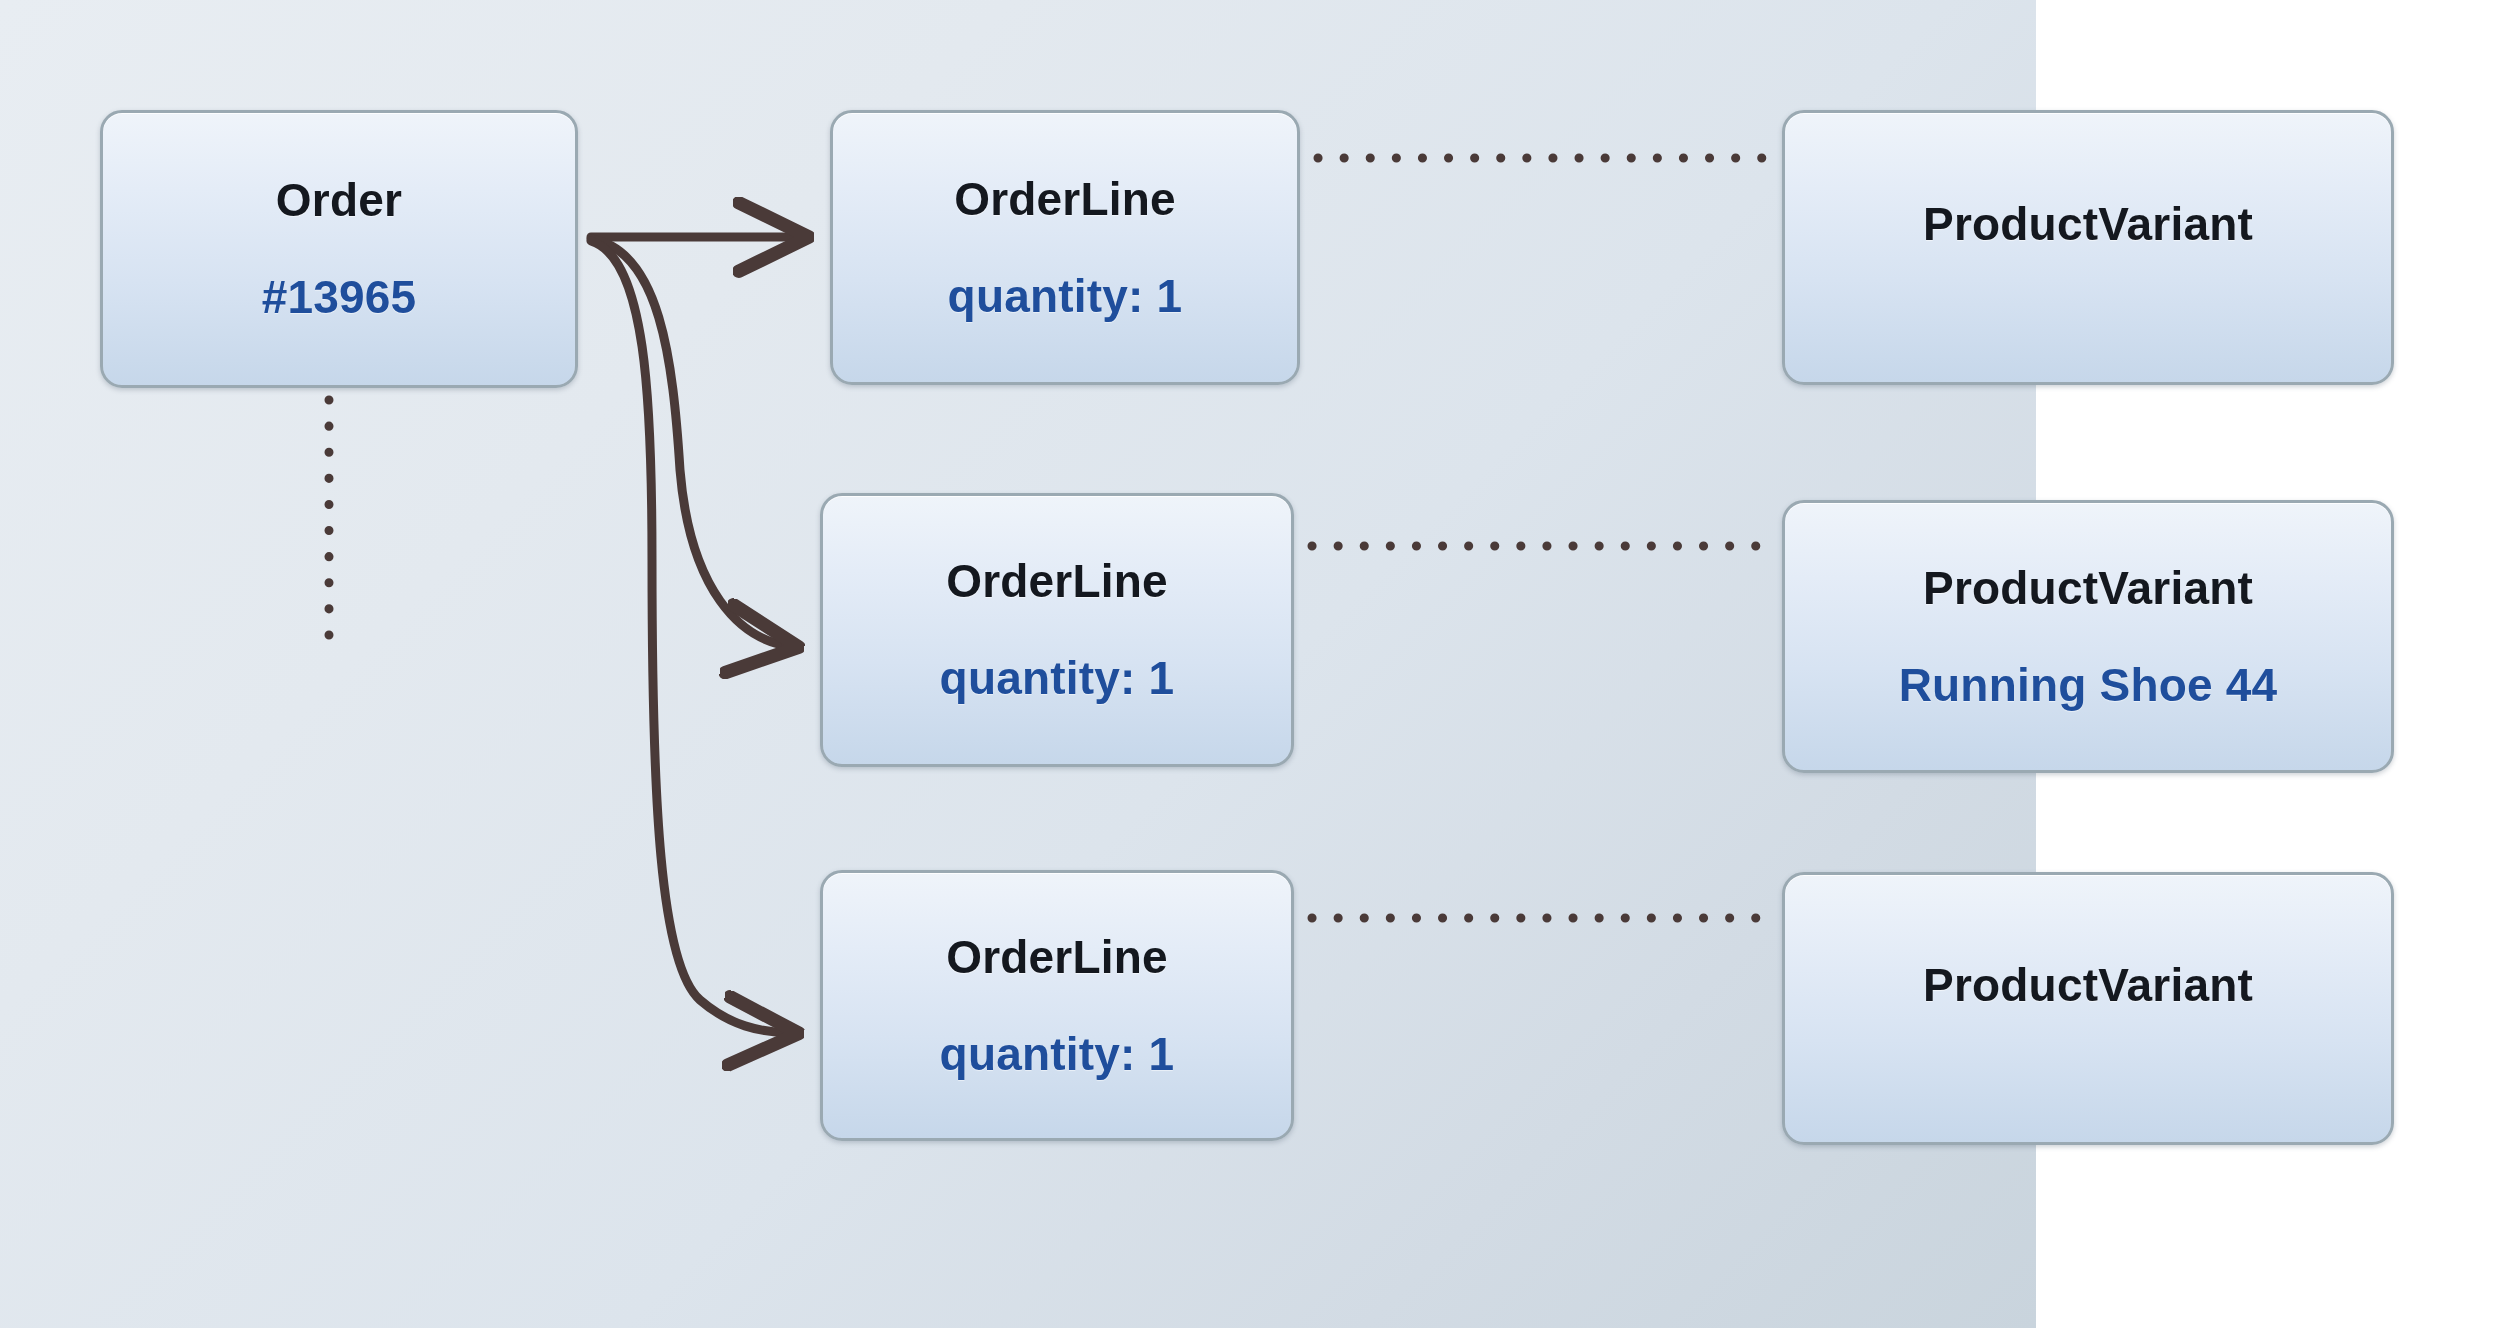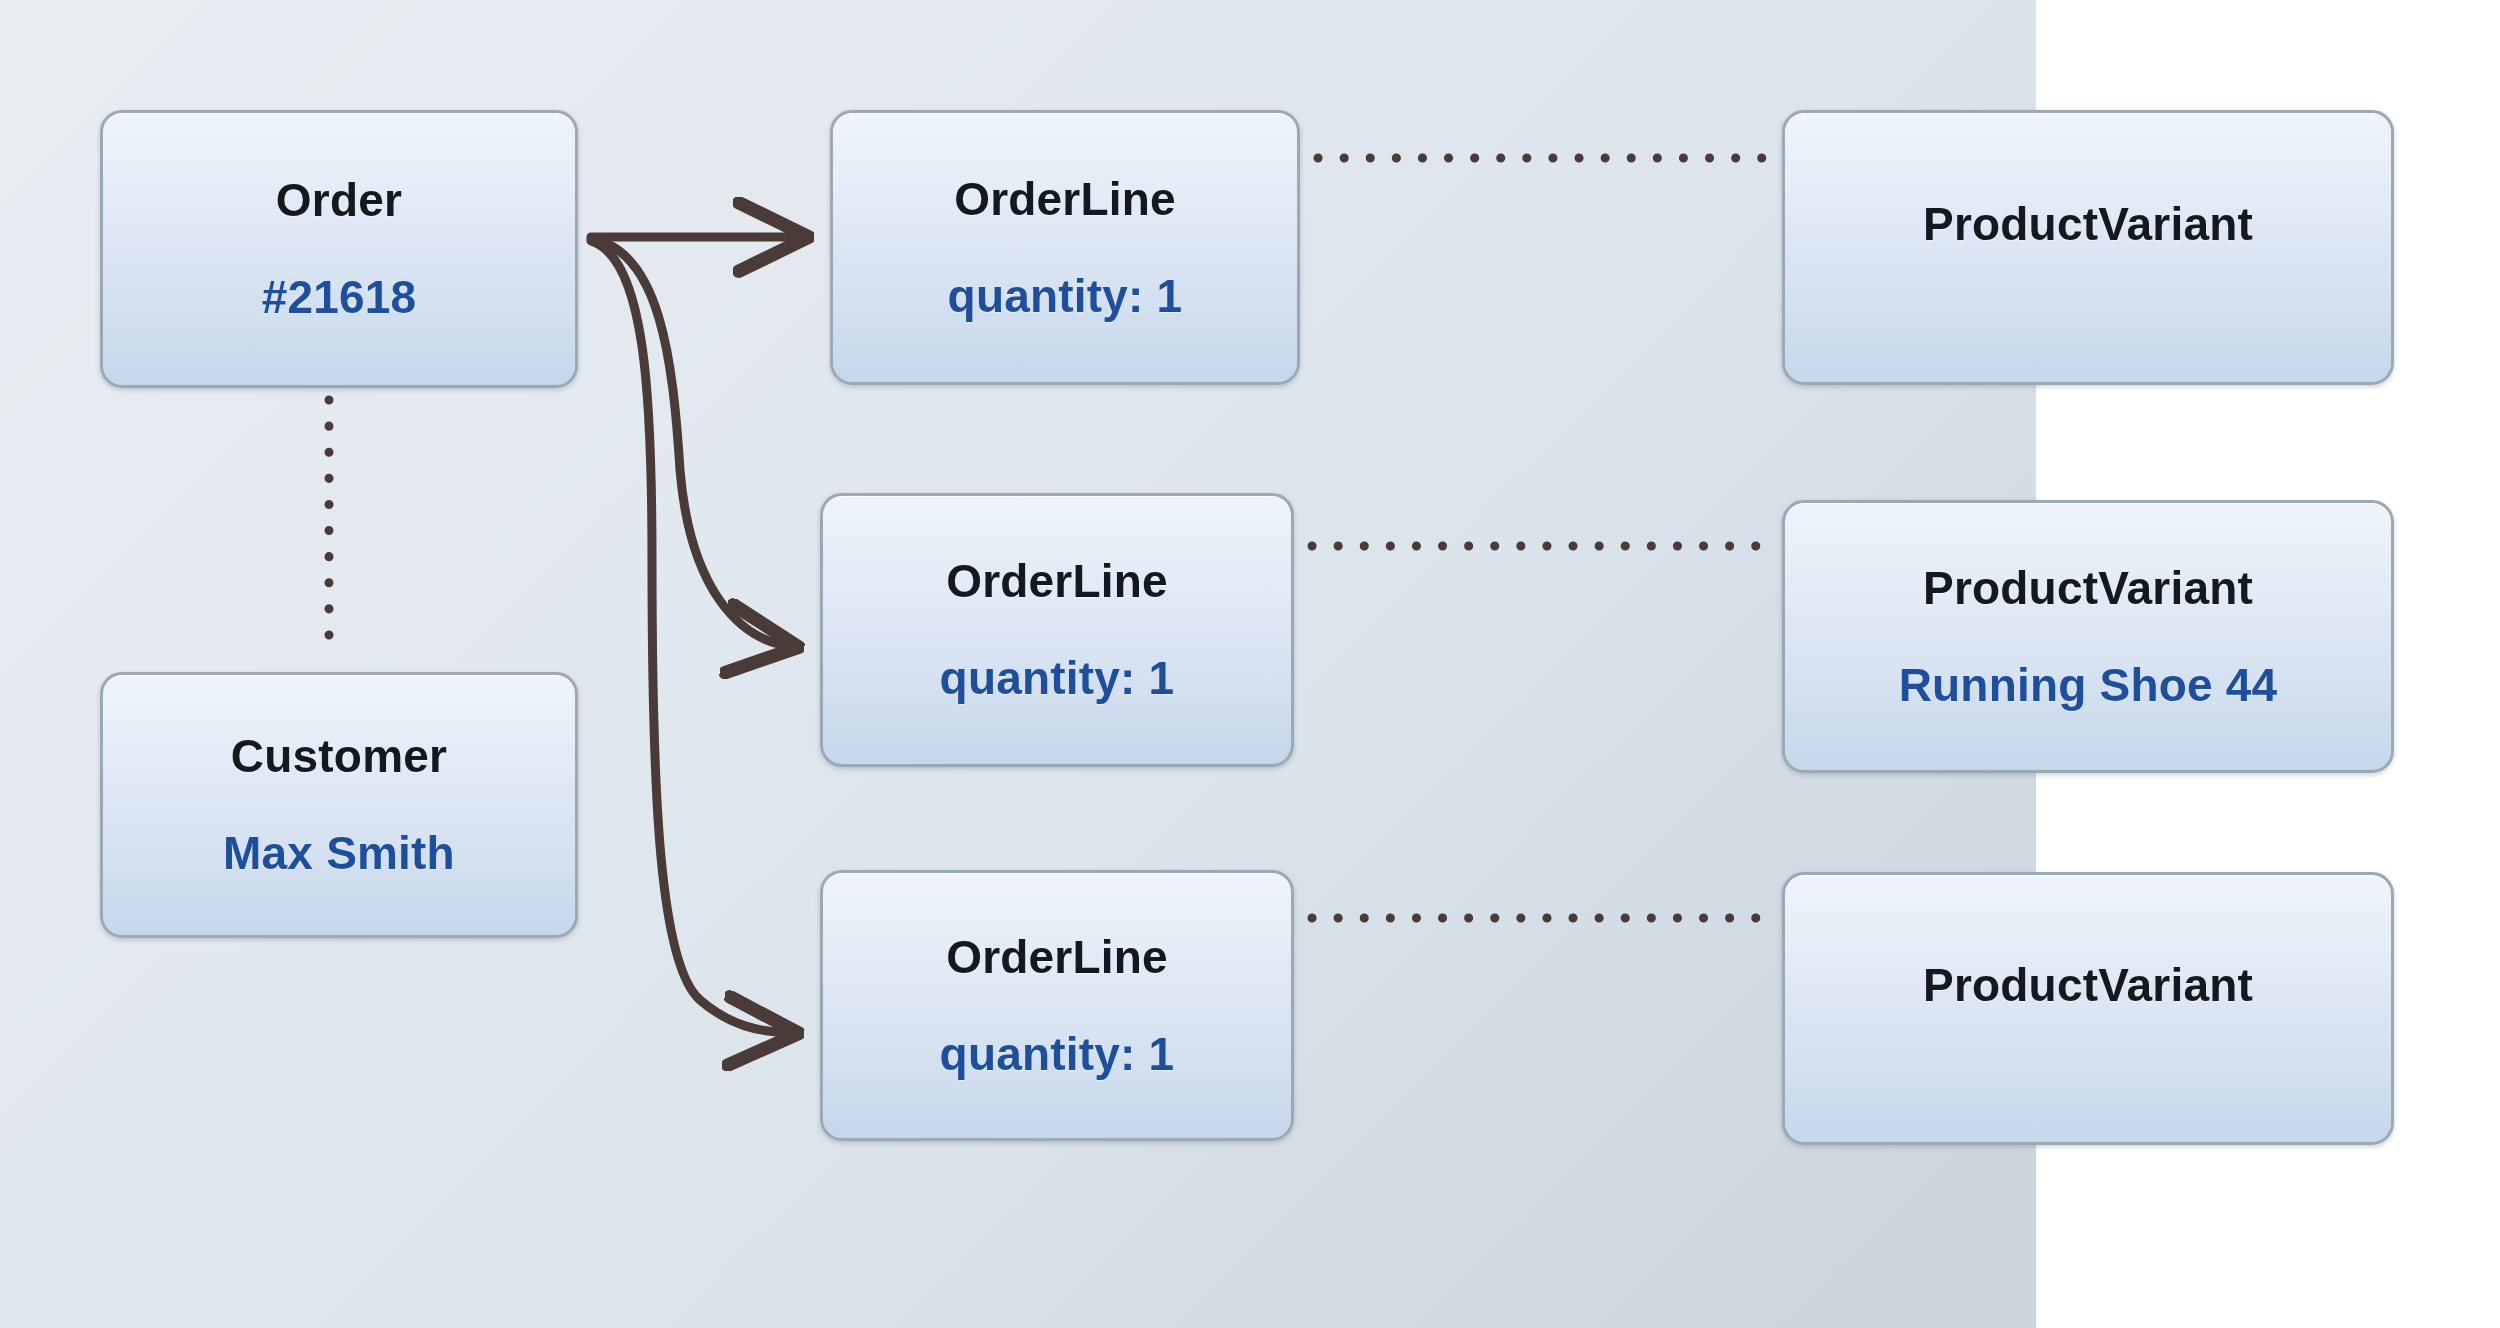--- a/index.html
+++ b/index.html
@@ -81,28 +81,23 @@
     <line x1="1318" y1="158" x2="1772" y2="158" stroke="#4a3a38" stroke-width="9" stroke-linecap="round" stroke-dasharray="0.1 26"></line>
 
     <line x1="1312" y1="546" x2="1772" y2="546" stroke="#4a3a38" stroke-width="9" stroke-linecap="round" stroke-dasharray="0.1 26"></line>
 
     <line x1="1312" y1="918" x2="1772" y2="918" stroke="#4a3a38" stroke-width="9" stroke-linecap="round" stroke-dasharray="0.1 26"></line>
   </svg>
 
   <div class="node" style="left:100px; top:110px; width:478px; height:278px;">
     <div class="node-title">Order</div>
     <div class="gap-sm"></div>
-    <div class="node-sub">#21618</div>
+    <div class="node-sub">#13965</div>
   </div>
 
-  <div class="node" style="left:100px; top:672px; width:478px; height:266px;">
-    <div class="node-title">Customer</div>
-    <div class="gap-sm"></div>
-    <div class="node-sub">Max Smith</div>
-  </div>
 
   <div class="node" style="left:830px; top:110px; width:470px; height:275px;">
     <div class="node-title">OrderLine</div>
     <div class="gap-sm"></div>
     <div class="node-sub">quantity: 1</div>
   </div>
 
   <div class="node" style="left:820px; top:493px; width:474px; height:274px;">
     <div class="node-title">OrderLine</div>
     <div class="gap-sm"></div>

